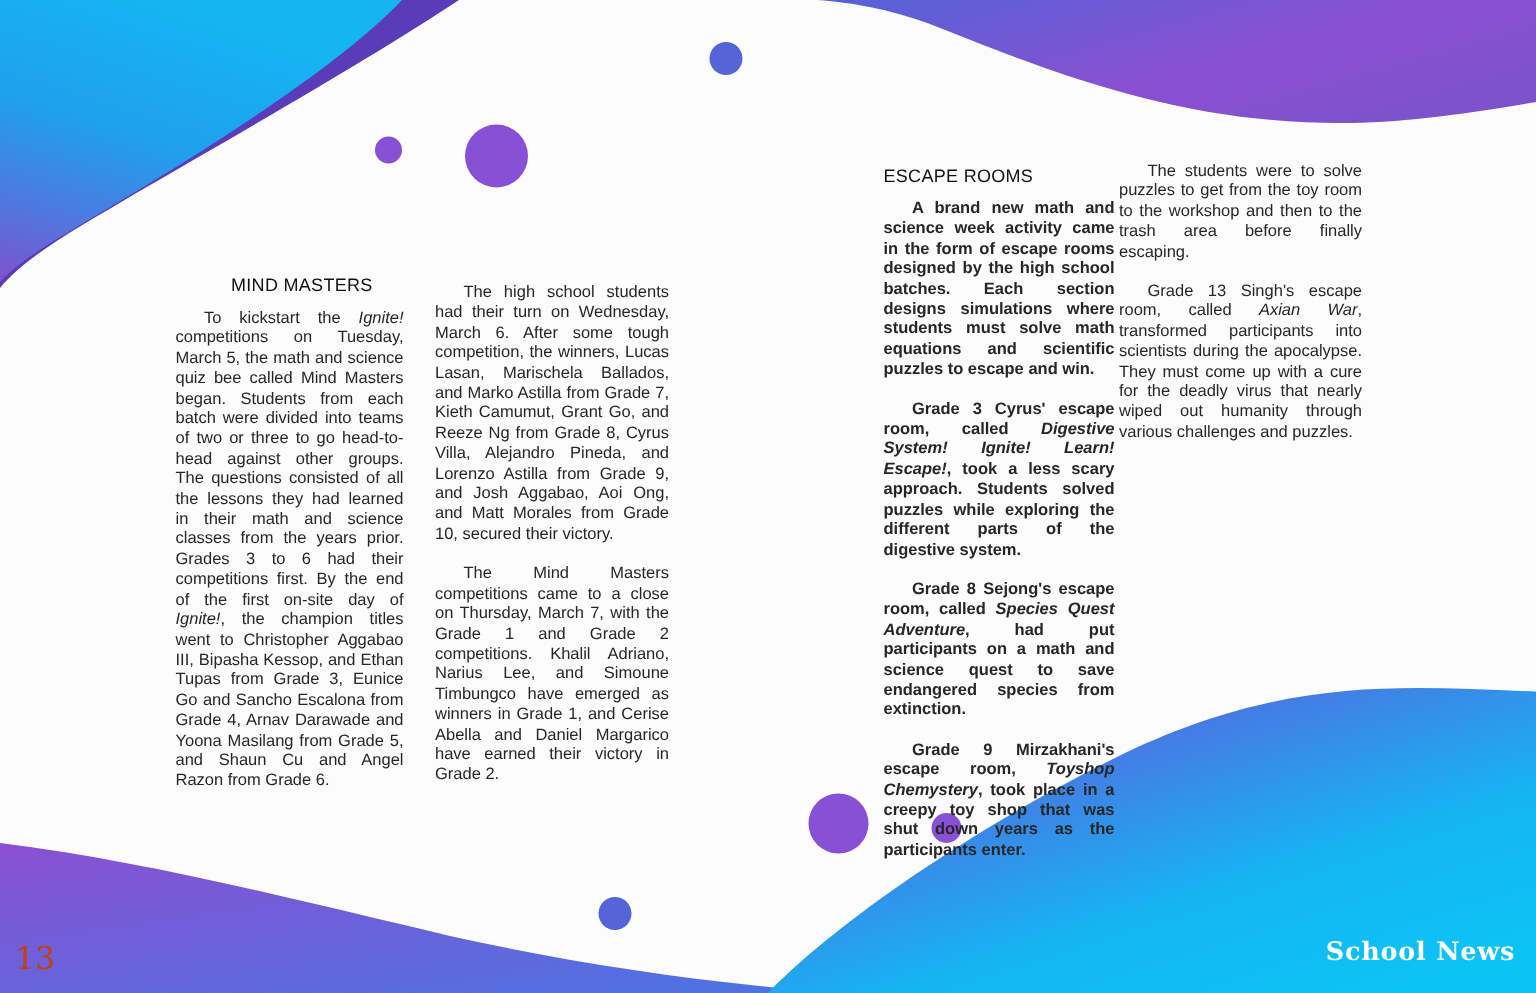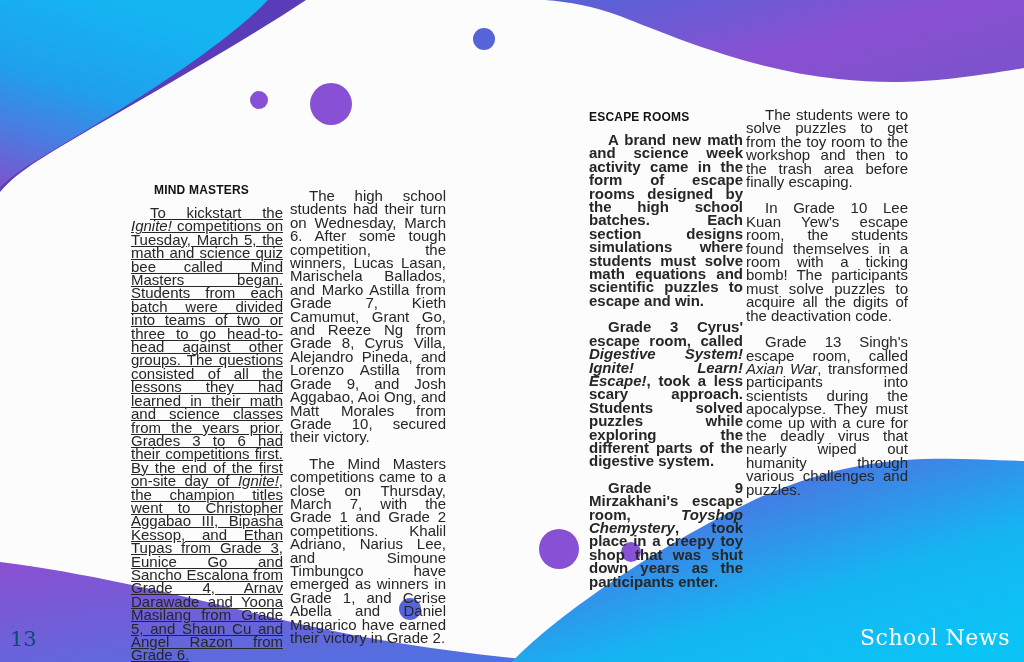--- a/index.html
+++ b/index.html
@@ -3,43 +3,43 @@
 <meta charset="utf-8">
 <style>
   html,body { margin:0; padding:0; }
   body {
     width:1024px; height:662px; position:relative; overflow:hidden;
     background:#fcfcfc;
     font-family:"Liberation Sans", sans-serif;
   }
   .bg-svg { position:absolute; left:0; top:0; width:1024px; height:662px; }
   .heading {
-    position:absolute; font-weight:bold; font-size:12px; color:#121212;
+    position:absolute; font-weight:normal; font-size:12px; color:#121212;
     letter-spacing:0.2px; white-space:nowrap;
   }
   .h-left  { left:117px; top:183px;padding-left:37px; }
   .h-right { left:589px; top:110px; }
   .col {
-    position:absolute; color:#262626; font-size:15px; line-height:13.4px;
+    position:absolute; color:#262626; font-size:11px; line-height:13.4px;
     text-align:justify;
   }
   .col p { margin:0 0 13px 0; text-indent:19px; }
   .col p:last-child { margin-bottom:0; }
-  .l-col1 { left:131px; top:206px; width:152px;text-decoration:underline; }
+  .l-col1 { left:117px; top:206px; width:152px; }
   .l-col2 { left:271px; top:189px; width:156px;margin-left:19px; }
   .r-col1 { left:589px; top:133px; width:154px;font-weight:bold; }
   .r-col2 { left:746px; top:108px; width:162px; }
   .italic { font-style:italic; }
   .page-num {
-    position:absolute; left:10px; top:627px; color:#0c4a6e;
+    position:absolute; left:10px; top:627px; color:#c2410c;
     font-family:"DejaVu Serif", serif; font-size:21px;
   }
   .footer-label {
     position:absolute; right:14px; top:625px; color:#ffffff;
-    font-family:"DejaVu Serif", serif; font-size:22px; letter-spacing:0.5px;
+    font-family:"DejaVu Serif", serif; font-size:17px; letter-spacing:0.5px;font-weight:bold;
   }
 </style>
 </head>
 <body>
 
 <svg class="bg-svg" viewBox="0 0 1024 662" aria-hidden="true">
   <defs>
     <linearGradient id="gradTL" x1="0.45" y1="0" x2="0" y2="1">
       <stop offset="0" stop-color="#14b6f2"></stop>
       <stop offset="0.45" stop-color="#1fa0ec"></stop>
@@ -89,24 +89,24 @@
 <div class="col l-col2">
   <p><span>The high school students had their turn on Wednesday, March 6. After some tough competition, the winners, Lucas Lasan, Marischela Ballados, and Marko Astilla from Grade 7, Kieth Camumut, Grant Go, and Reeze Ng from Grade 8, Cyrus Villa, Alejandro Pineda, and Lorenzo Astilla from Grade 9, and Josh Aggabao, Aoi Ong, and Matt Morales from Grade 10, secured their victory.</span></p>
   <p><span>The Mind Masters competitions came to a close on Thursday, March 7, with the Grade 1 and Grade 2 competitions. Khalil Adriano, Narius Lee, and Simoune Timbungco have emerged as winners in Grade 1, and Cerise Abella and Daniel Margarico have earned their victory in Grade 2.</span></p>
 </div>
 
 <div class="heading h-right">ESCAPE ROOMS</div>
 
 <div class="col r-col1">
   <p><span>A brand new math and science week activity came in the form of escape rooms designed by the high school batches. Each section designs simulations where students must solve math equations and scientific puzzles to escape and win.</span></p>
   <p><span>Grade 3 Cyrus' escape room, called </span><span class="italic">Digestive System! Ignite! Learn! Escape!</span><span>, took a less scary approach. Students solved puzzles while exploring the different parts of the digestive system.</span></p>
+  <p><span>Grade 8 Sejong's escape room, called </span><span class="italic">Species Quest Adventure</span><span>, had put participants on a math and science quest to save endangered species from extinction.</span></p>
   <p><span>Grade 9 Mirzakhani's escape room, </span><span class="italic">Toyshop Chemystery</span><span>, took place in a creepy toy shop that was shut down years as the participants enter.</span></p>
 </div>
 
 <div class="col r-col2">
   <p><span>The students were to solve puzzles to get from the toy room to the workshop and then to the trash area before finally escaping.</span></p>
-  <p><span>In Grade 10 Lee Kuan Yew's escape room, the students found themselves in a room with a ticking bomb! The participants must solve puzzles to acquire all the digits of the deactivation code.</span></p>
   <p><span>Grade 13 Singh's escape room, called </span><span class="italic">Axian War</span><span>, transformed participants into scientists during the apocalypse. They must come up with a cure for the deadly virus that nearly wiped out humanity through various challenges and puzzles.</span></p>
 </div>
 
 <div class="page-num">13</div>
 
 <div class="footer-label">School News</div>
 
 </body></html>

